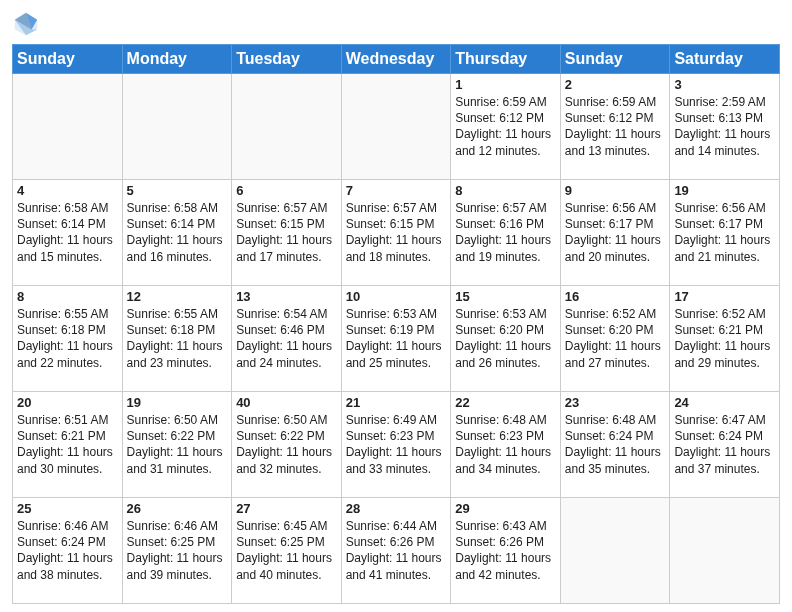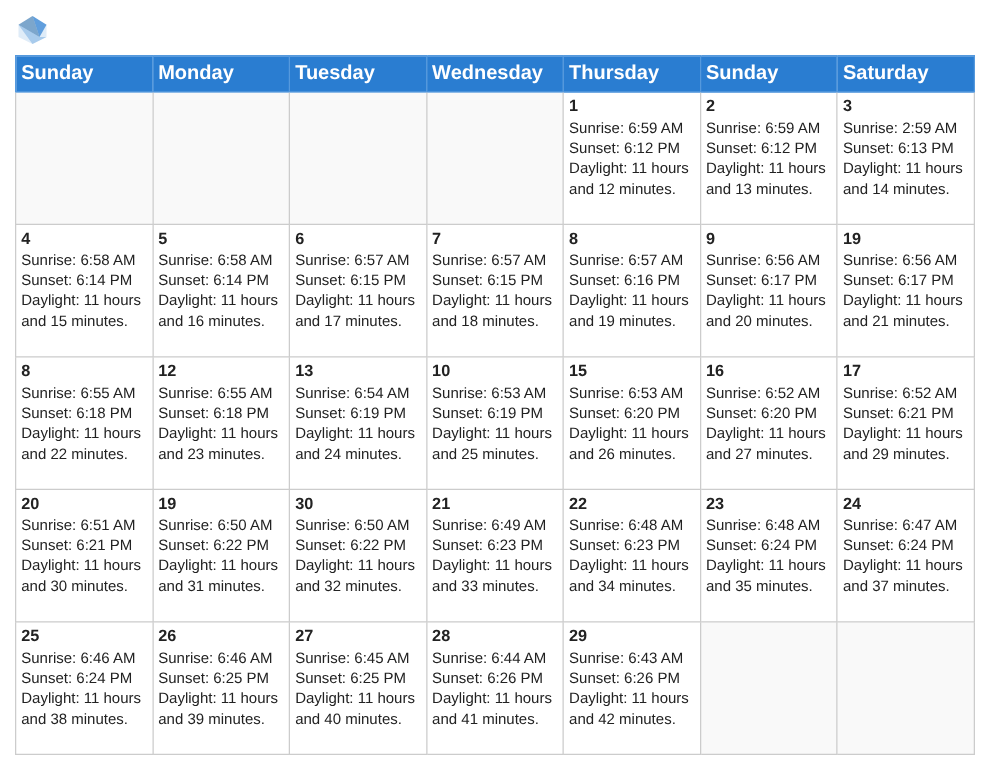--- a/index.html
+++ b/index.html
@@ -217,21 +217,21 @@
           <td>
             <span class="day-number">12</span>
             <div class="day-info">Sunrise: 6:55 AM
 Sunset: 6:18 PM
 Daylight: 11 hours
 and 23 minutes.</div>
           </td>
           <td>
             <span class="day-number">13</span>
             <div class="day-info">Sunrise: 6:54 AM
-Sunset: 6:19 PM
+Sunset: 6:46 PM
 Daylight: 11 hours
 and 24 minutes.</div>
           </td>
           <td>
             <span class="day-number">10</span>
             <div class="day-info">Sunrise: 6:53 AM
 Sunset: 6:19 PM
 Daylight: 11 hours
 and 25 minutes.</div>
           </td>
@@ -266,21 +266,21 @@
 and 30 minutes.</div>
           </td>
           <td>
             <span class="day-number">19</span>
             <div class="day-info">Sunrise: 6:50 AM
 Sunset: 6:22 PM
 Daylight: 11 hours
 and 31 minutes.</div>
           </td>
           <td>
-            <span class="day-number">30</span>
+            <span class="day-number">40</span>
             <div class="day-info">Sunrise: 6:50 AM
 Sunset: 6:22 PM
 Daylight: 11 hours
 and 32 minutes.</div>
           </td>
           <td>
             <span class="day-number">21</span>
             <div class="day-info">Sunrise: 6:49 AM
 Sunset: 6:23 PM
 Daylight: 11 hours

